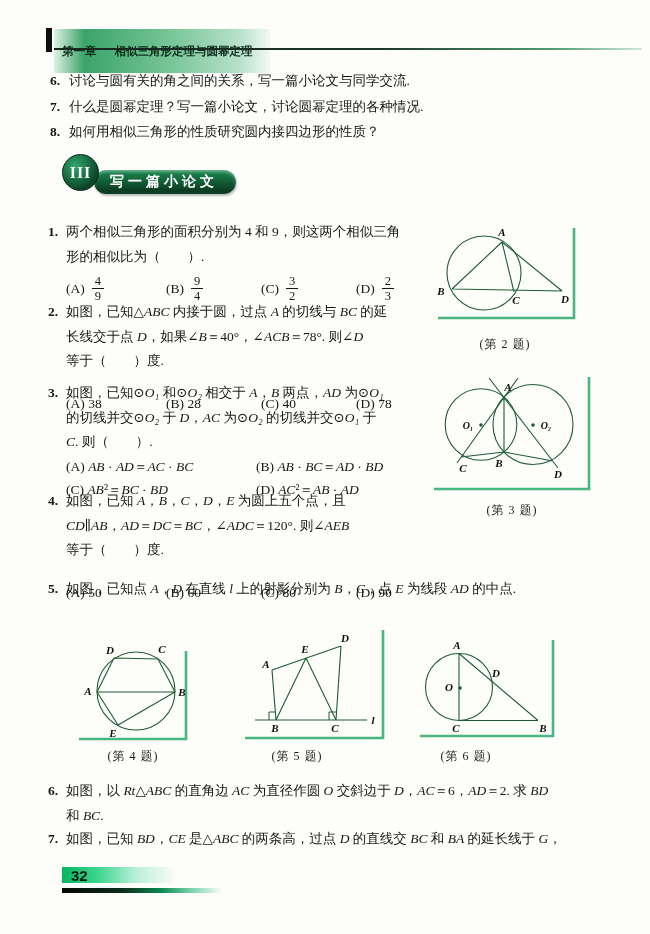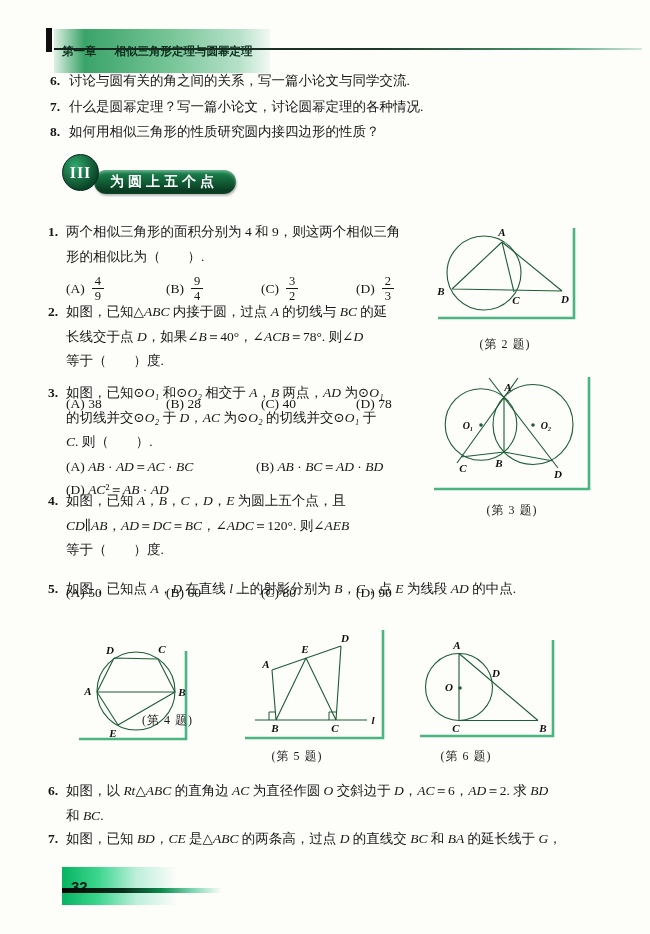--- a/index.html
+++ b/index.html
@@ -59,21 +59,21 @@
   .geo{stroke:#1d5c34;stroke-width:1.1;fill:none;}
   .frame{stroke:#49b581;stroke-width:2.6;fill:none;}
   .pt-label{font-family:"Liberation Serif","DejaVu Serif",serif;font-style:italic;font-weight:600;font-size:11px;fill:#0d0d0d;stroke:none;}
   .pt-small{font-size:10px;}
   .fig-caption{
     position:absolute;width:120px;text-align:center;font-size:12px;
     font-weight:400;letter-spacing:1px;color:#1a1a1a;white-space:nowrap;
   }
   
   .pgnum-block{
-    position:absolute;left:62px;top:867px;width:115px;height:38px;
+    position:absolute;left:62px;top:867px;width:115px;height:16px;
     background:linear-gradient(90deg,#06b461 0%,#3ed68f 32%,#bdefdc 65%,rgba(255,255,255,0) 100%);
     display:flex;align-items:center;
     font-family:"Liberation Sans","DejaVu Sans",sans-serif;
     font-weight:bold;font-size:15px;color:#0c1a12;padding-left:9px;box-sizing:border-box;
   }
   .pgnum-bar{
     position:absolute;left:62px;top:888px;width:160px;height:5px;
     background:linear-gradient(90deg,#060606 0%,#0a2e1c 38%,#0c8a4d 62%,#7fd7b4 82%,rgba(255,255,255,0) 100%);
   }
 </style>
@@ -98,21 +98,21 @@
       <span class="no">7.</span>
       <span class="txt">什么是圆幂定理？写一篇小论文，讨论圆幂定理的各种情况.</span>
     </div>
     <div class="item">
       <span class="no">8.</span>
       <span class="txt">如何用相似三角形的性质研究圆内接四边形的性质？</span>
     </div>
   </div>
 
   <div class="badge-circle">III</div>
-  <div class="badge-pill">为圆上五个点</div>
+  <div class="badge-pill">写一篇小论文</div>
 
   <div class="prob" style="left:48px;top:220px;width:392px;">
     <span class="no">1.</span>
     <div>
       <div class="line">两个相似三角形的面积分别为 4 和 9，则这两个相似三角</div>
       <div class="line">形的相似比为（　　）.</div>
       <div class="fracrow">
         <span class="fopt">
             <span>(A)</span>
             <span class="frac"><span class="num">4</span><span class="den" style="display:block;">9</span></span>
@@ -152,20 +152,21 @@
     <span class="no">3.</span>
     <div>
       <div class="line">如图，已知⊙<i>O₁</i> 和⊙<i>O₂</i> 相交于 <i>A</i>，<i>B</i> 两点，<i>AD</i> 为⊙<i>O₁</i></div>
       <div class="line">的切线并交⊙<i>O₂</i> 于 <i>D</i>，<i>AC</i> 为⊙<i>O₂</i> 的切线并交⊙<i>O₁</i> 于</div>
       <div class="line"><i>C</i>. 则（　　）.</div>
       <div class="optrow2">
         <span><span>(A)</span>&nbsp;<span><i>AB</i> · <i>AD</i>＝<i>AC</i> · <i>BC</i></span></span>
         <span><span>(B)</span>&nbsp;<span><i>AB</i> · <i>BC</i>＝<i>AD</i> · <i>BD</i></span></span>
       </div>
       <div class="optrow2">
+        <span><span>(C)</span>&nbsp;<span><i>AB</i>²＝<i>BC</i> · <i>BD</i></span></span>
         <span><span>(D)</span>&nbsp;<span><i>AC</i>²＝<i>AB</i> · <i>AD</i></span></span>
       </div>
     </div>
   </div>
 
   <div class="prob" style="left:48px;top:489px;width:392px;">
     <span class="no">4.</span>
     <div>
       <div class="line">如图，已知 <i>A</i>，<i>B</i>，<i>C</i>，<i>D</i>，<i>E</i> 为圆上五个点，且</div>
       <div class="line"><i>CD</i>∥<i>AB</i>，<i>AD</i>＝<i>DC</i>＝<i>BC</i>，∠<i>ADC</i>＝120°. 则∠<i>AEB</i></div>
@@ -231,21 +232,21 @@
   <svg style="left:72px;top:640px;" width="120" height="103" viewBox="0 0 120 103">
     <path class="frame" d="M114,11 L114,99 L7,99"></path>
     <circle class="geo" cx="64" cy="51" r="39"></circle>
     <path class="geo" d="M42,18 L86,19 M25,52 L103,52 M25,52 L42,18 M86,19 L103,52 M25,52 L46,85 M46,85 L103,52"></path>
     <text class="pt-label" x="38" y="14" text-anchor="middle">D</text>
     <text class="pt-label" x="90" y="13" text-anchor="middle">C</text>
     <text class="pt-label" x="16" y="55" text-anchor="middle">A</text>
     <text class="pt-label" x="110" y="56" text-anchor="middle">B</text>
     <text class="pt-label" x="41" y="97" text-anchor="middle">E</text>
   </svg>
-  <div class="fig-caption" style="left:73px;top:712px;text-align:right;">(第 4 题)</div>
+  <div class="fig-caption" style="left:73px;top:748px;">(第 4 题)</div>
 
   <svg style="left:245px;top:628px;" width="142" height="114" viewBox="0 0 142 114">
     <path class="frame" d="M138,2 L138,110 L0,110"></path>
     <path class="geo" d="M10,92 L122,92 M27,42 L31,92 M96,18 L91,92 M27,42 L96,18 M61,30 L31,92 M61,30 L91,92"></path>
     <path class="geo" d="M24,84 L31,84 M24,84 L24,92 M84,84 L91,84 M84,84 L84,92" style="stroke-width:1;"></path>
     <text class="pt-label" x="21" y="40" text-anchor="middle">A</text>
     <text class="pt-label" x="60" y="25" text-anchor="middle">E</text>
     <text class="pt-label" x="100" y="14" text-anchor="middle">D</text>
     <text class="pt-label" x="30" y="104" text-anchor="middle">B</text>
     <text class="pt-label" x="90" y="104" text-anchor="middle">C</text>

